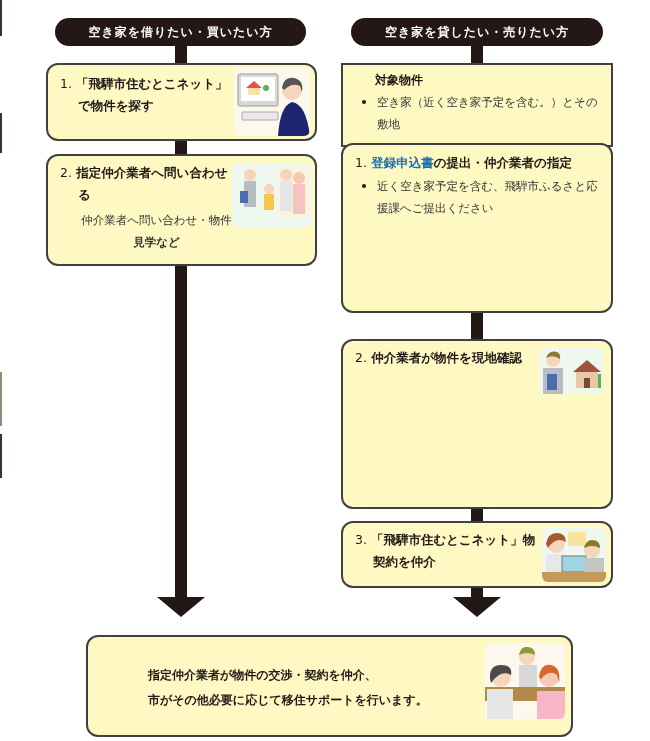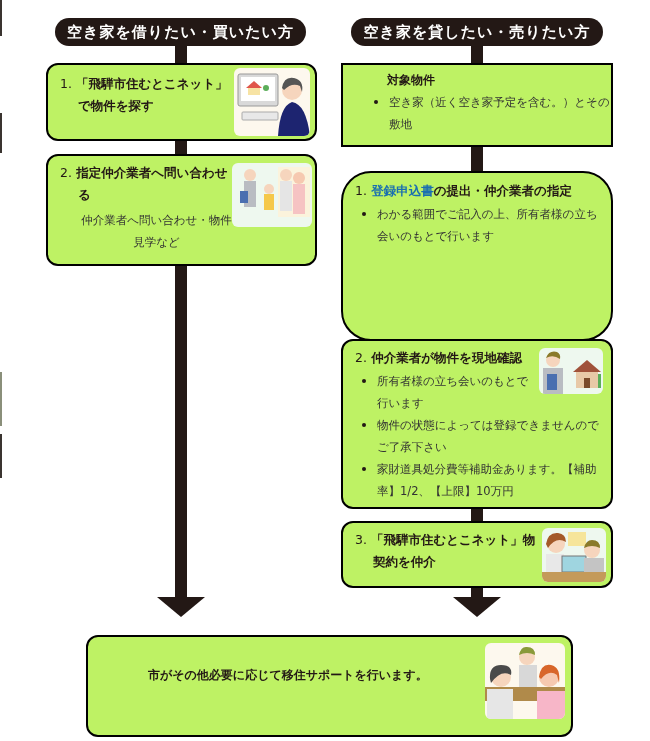--- a/index.html
+++ b/index.html
@@ -8,23 +8,23 @@
 
     .edge-mark { position: absolute; left: 0; width: 2px; background: #3a3430; }
 
     .shaft { position: absolute; background: #231815; }
     .arrowhead { position: absolute; width: 0; height: 0;
       border-left: 24px solid transparent; border-right: 24px solid transparent;
       border-top: 20px solid #231815; }
 
     .pill { position: absolute; top: 18px; height: 28px; background: #231815; color: #ffffff;
       border-radius: 14px; display: flex; align-items: center; justify-content: center;
-      font-weight: bold; font-size: 15px; letter-spacing: 1px; }
+      font-weight: bold; font-size: 12px; letter-spacing: 1px; }
 
-    .box { position: absolute; background: #bef264; border: 2px solid #000000; border-radius: 12px; }
+    .box { position: absolute; background: #fef9c3; border: 2px solid #404040; border-radius: 12px; }
     .box.square { border-radius: 0; }
 
     .step-title { font-size: 12.5px; font-weight: bold; line-height: 22px; }
     .step-title .num { font-weight: normal; }
     .step-title .link { color: #1a6fb0; }
     .plain { font-size: 11.5px; line-height: 22px; color: #333; text-align: center; }
     ul.bullets { list-style: none; }
     ul.bullets li { position: relative; padding-left: 22px; font-size: 11.5px; line-height: 22px; color: #333; }
     ul.bullets li::before { content: ""; position: absolute; left: 7px; top: 9px; width: 4px; height: 4px; border-radius: 50%; background: #231815; }
 
@@ -72,74 +72,69 @@
 </div>
 
 <div class="box" style="left:46px;top:154px;width:271px;height:112px;">
   <div style="position:absolute;left:12px;top:6px;width:175px;">
     <div class="step-title">
       <span class="num">2.</span>
       <span>指定仲介業者へ問い合わせ</span>
     </div>
     <div class="step-title" style="padding-left:18px;">る</div>
     <div class="plain" style="padding-left:18px;margin-top:3px;">仲介業者へ問い合わせ・物件</div>
-    <div class="plain" style="padding-left:18px;">見学など</div>
+    <div class="plain" style="padding-left:18px;font-weight:bold;">見学など</div>
   </div>
   <div class="illus" style="left:184px;top:7px;width:80px;height:64px;">
     <svg width="80" height="64" viewBox="0 0 80 64">
       <rect width="80" height="64" fill="#eef8ef"></rect>
       <rect x="46" y="4" width="32" height="50" fill="#fbf3dc"></rect>
       <circle cx="18" cy="12" r="6" fill="#f6d5bd"></circle>
       <rect x="12" y="18" width="12" height="26" fill="#b9bcc2"></rect>
       <rect x="8" y="28" width="8" height="12" fill="#4a6fb0"></rect>
       <circle cx="37" cy="26" r="5" fill="#f6d5bd"></circle>
       <rect x="32" y="31" width="10" height="16" fill="#f5c84a"></rect>
       <circle cx="54" cy="12" r="6" fill="#f6d5bd"></circle>
       <rect x="48" y="18" width="12" height="30" fill="#e5e5e5"></rect>
       <circle cx="67" cy="15" r="6" fill="#f6c9b0"></circle>
       <rect x="61" y="21" width="12" height="30" fill="#f6c3c3"></rect>
     </svg>
   </div>
 </div>
 
 <div class="box square" style="left:341px;top:63px;width:272px;height:84px;">
-  <div style="position:absolute;left:24px;top:4px;width:250px;">
+  <div style="position:absolute;left:12px;top:4px;width:250px;">
     <div class="step-title" style="font-size:12px;padding-left:20px;">対象物件</div>
     <ul class="bullets">
       <li>
         <span>空き家（近く空き家予定を含む。）とその</span><br>
         <span>敷地</span>
       </li>
     </ul>
   </div>
 </div>
 
-<div class="box" style="left:341px;top:171px;width:272px;height:170px;border-radius:30px;">
+<div class="box" style="left:341px;top:143px;width:272px;height:170px;">
   <div style="position:absolute;left:12px;top:7px;width:250px;">
     <div class="step-title">
       <span class="num">1.</span>
       <a class="link">登録申込書</a><span>の提出・仲介業者の指定</span>
     </div>
     <ul class="bullets" style="margin-top:1px;">
-      <li>わかる範囲でご記入の上、所有者様の立ち会いのもとで行います</li>
+      <li>近く空き家予定を含む、飛騨市ふるさと応援課へご提出ください</li>
     </ul>
   </div>
 </div>
 
 <div class="box" style="left:341px;top:339px;width:272px;height:170px;">
   <div style="position:absolute;left:12px;top:6px;width:250px;">
     <div class="step-title">
       <span class="num">2.</span>
       <span>仲介業者が物件を現地確認</span>
     </div>
-    <ul class="bullets" style="margin-top:1px;">
-      <li style="padding-right:70px;">所有者様の立ち会いのもとで行います</li>
-      <li>物件の状態によっては登録できませんのでご了承下さい</li>
-      <li>家財道具処分費等補助金あります。【補助率】1/2、【上限】10万円</li>
-    </ul>
   </div>
   <div class="illus" style="left:196px;top:7px;width:64px;height:46px;">
     <svg width="64" height="46" viewBox="0 0 64 46">
       <rect width="64" height="46" fill="#eef8ef"></rect>
       <circle cx="14" cy="12" r="7" fill="#f6d5bd"></circle>
       <path d="M7,10 Q10,2 18,4 Q22,6 21,11 Q14,6 7,10 Z" fill="#8a7a2a"></path>
       <rect x="4" y="20" width="20" height="26" fill="#b9bcc2"></rect>
       <rect x="8" y="26" width="10" height="16" fill="#4a6fb0"></rect>
       <polygon points="34,24 48,12 62,24" fill="#a0523a"></polygon>
       <rect x="37" y="24" width="22" height="16" fill="#e8c9a7"></rect>
@@ -168,20 +163,21 @@
       <circle cx="50" cy="22" r="8" fill="#f6d5bd"></circle>
       <path d="M42,20 Q44,12 50,12 Q58,12 58,20 Q50,16 42,20 Z" fill="#8a7a2a"></path>
       <rect x="42" y="30" width="20" height="24" fill="#c4c4c4"></rect>
       <rect x="0" y="44" width="64" height="10" fill="#c49a5a"></rect>
     </svg>
   </div>
 </div>
 
 <div class="box" style="left:86px;top:635px;width:487px;height:102px;">
   <div style="position:absolute;left:60px;top:26px;width:320px;">
+    <div class="step-title" style="font-size:12px;line-height:25px;">指定仲介業者が物件の交渉・契約を仲介、</div>
     <div class="step-title" style="font-size:12px;line-height:25px;">市がその他必要に応じて移住サポートを行います。</div>
   </div>
   <div class="illus" style="left:397px;top:6px;width:80px;height:76px;">
     <svg width="80" height="76" viewBox="0 0 80 76">
       <rect width="80" height="76" fill="#fdf8ee"></rect>
       <circle cx="42" cy="14" r="8" fill="#f6d5bd"></circle>
       <path d="M34,12 Q36,3 42,4 Q50,4 50,12 Q42,8 34,12 Z" fill="#8a9a3a"></path>
       <rect x="34" y="22" width="18" height="28" fill="#d8d8d8"></rect>
       <rect x="0" y="44" width="80" height="14" fill="#b08a4a"></rect>
       <circle cx="16" cy="34" r="10" fill="#f6d5bd"></circle>

